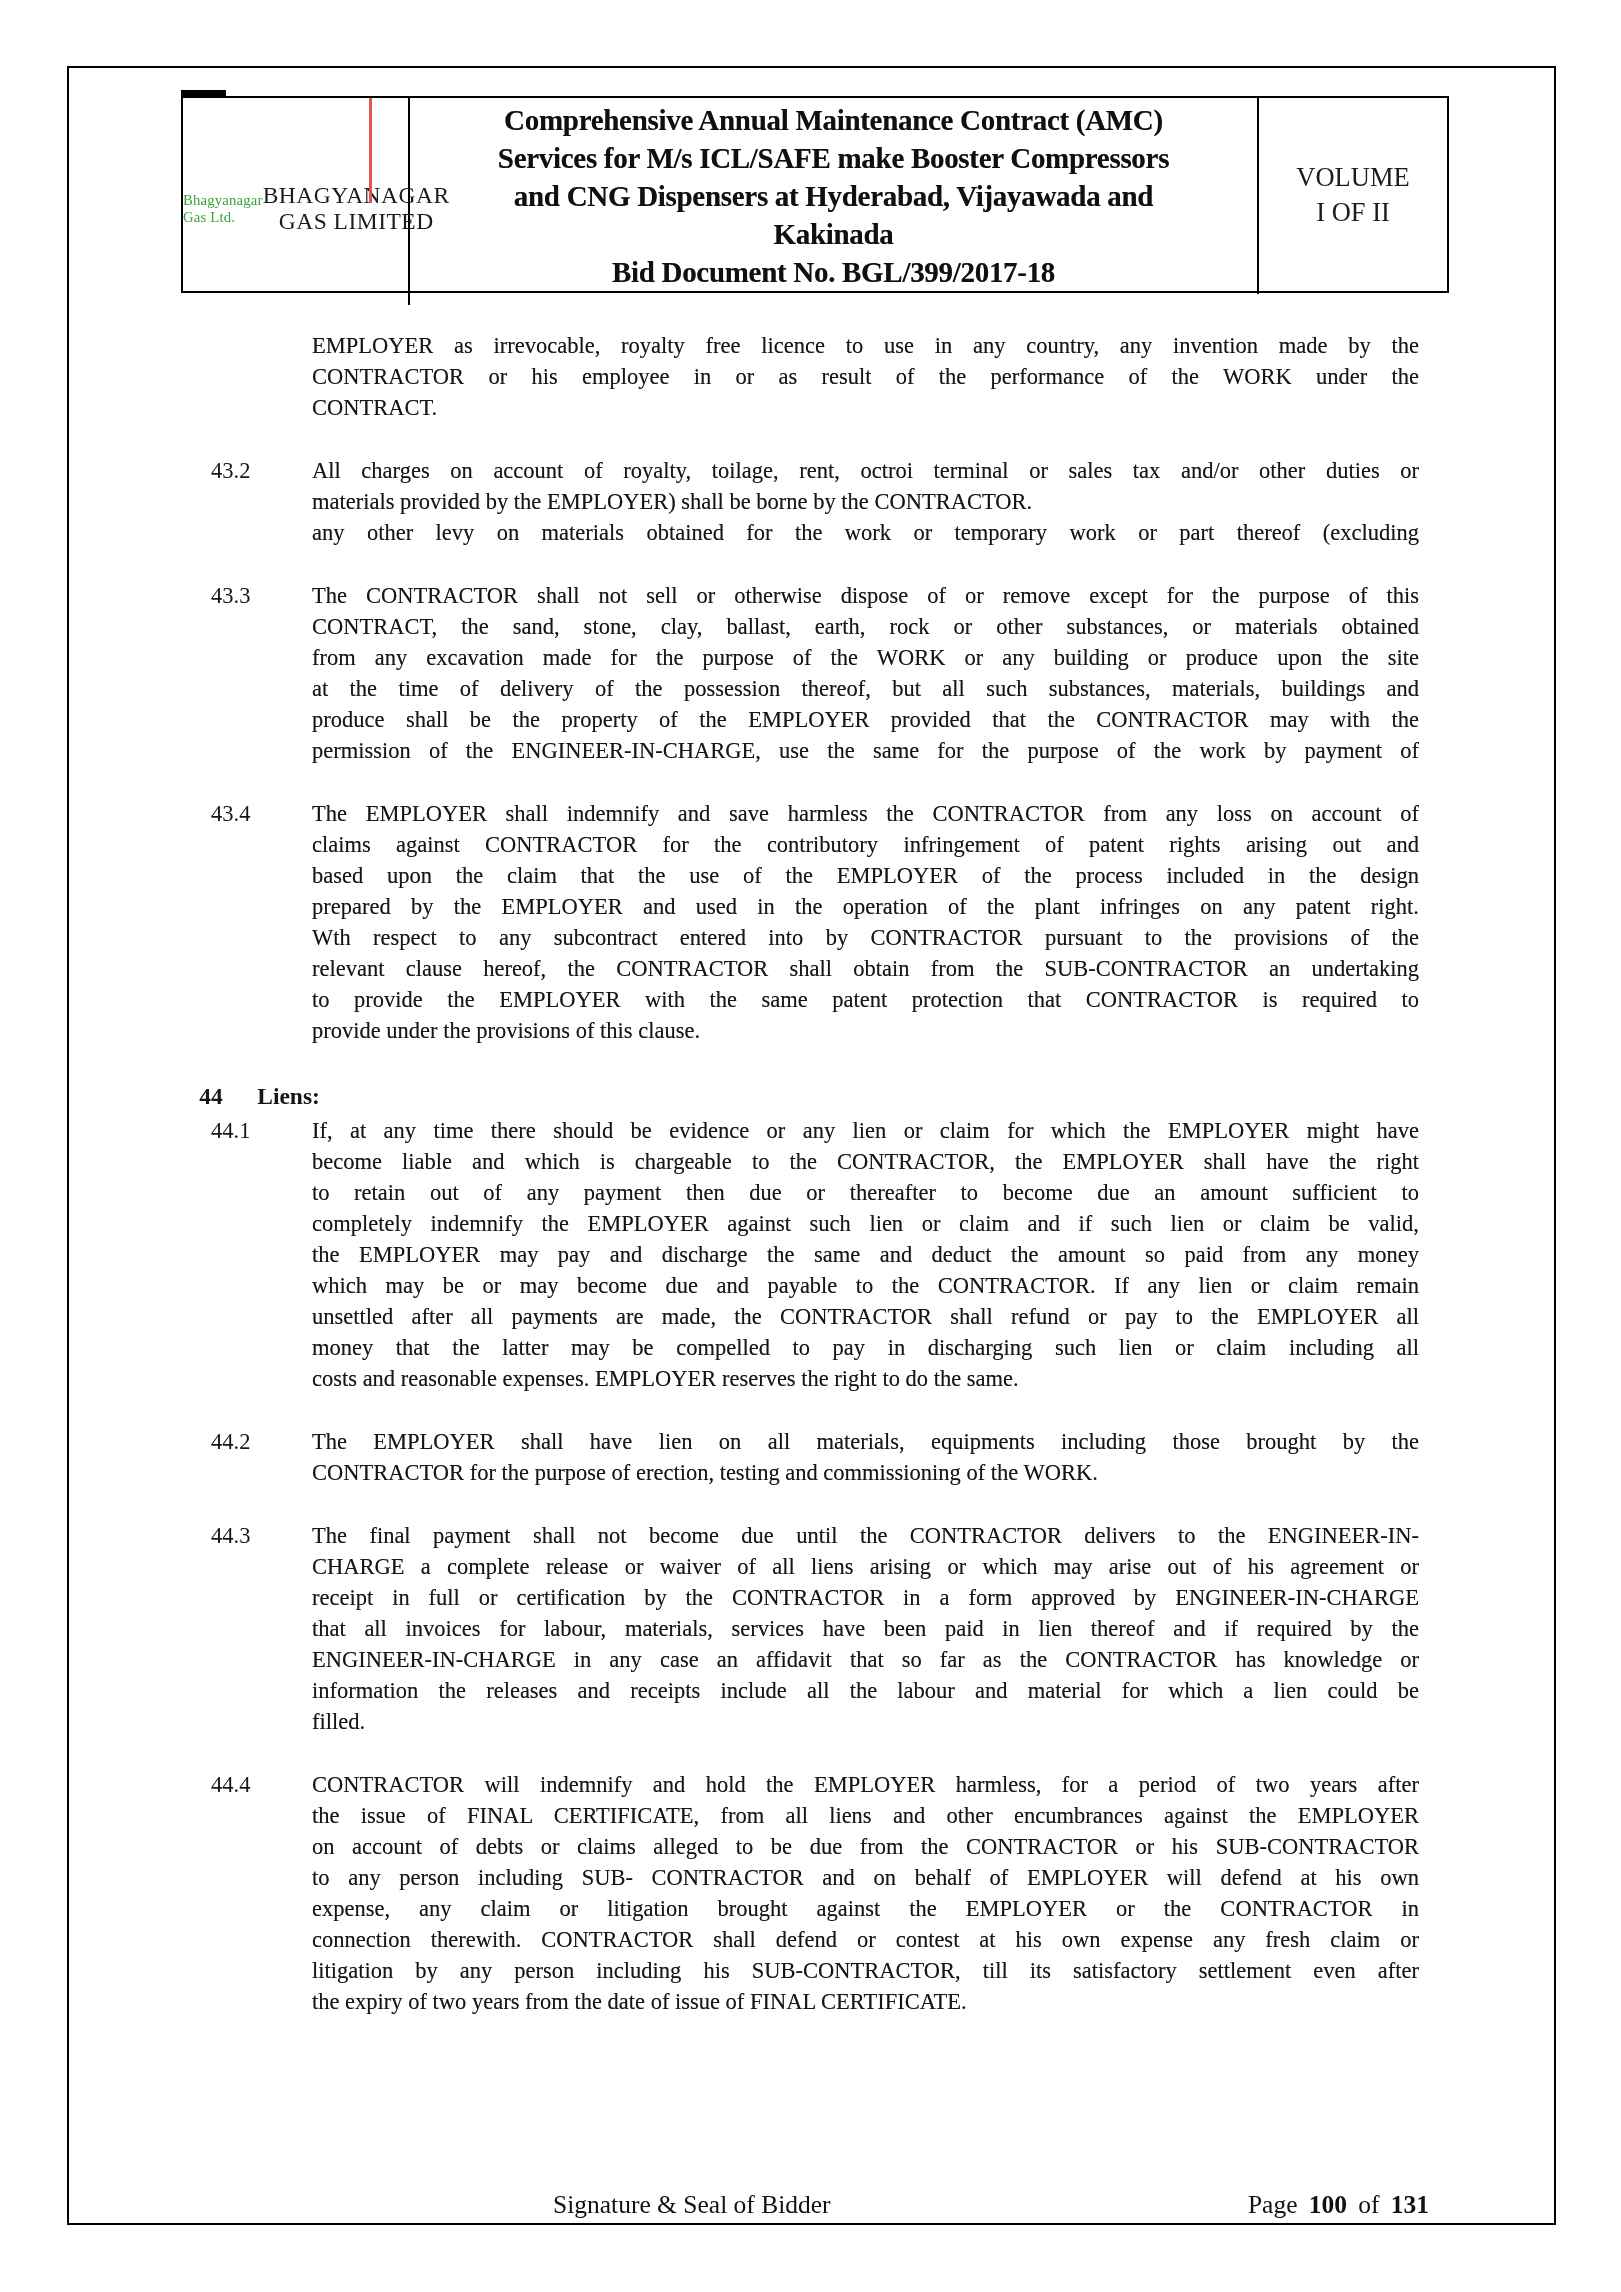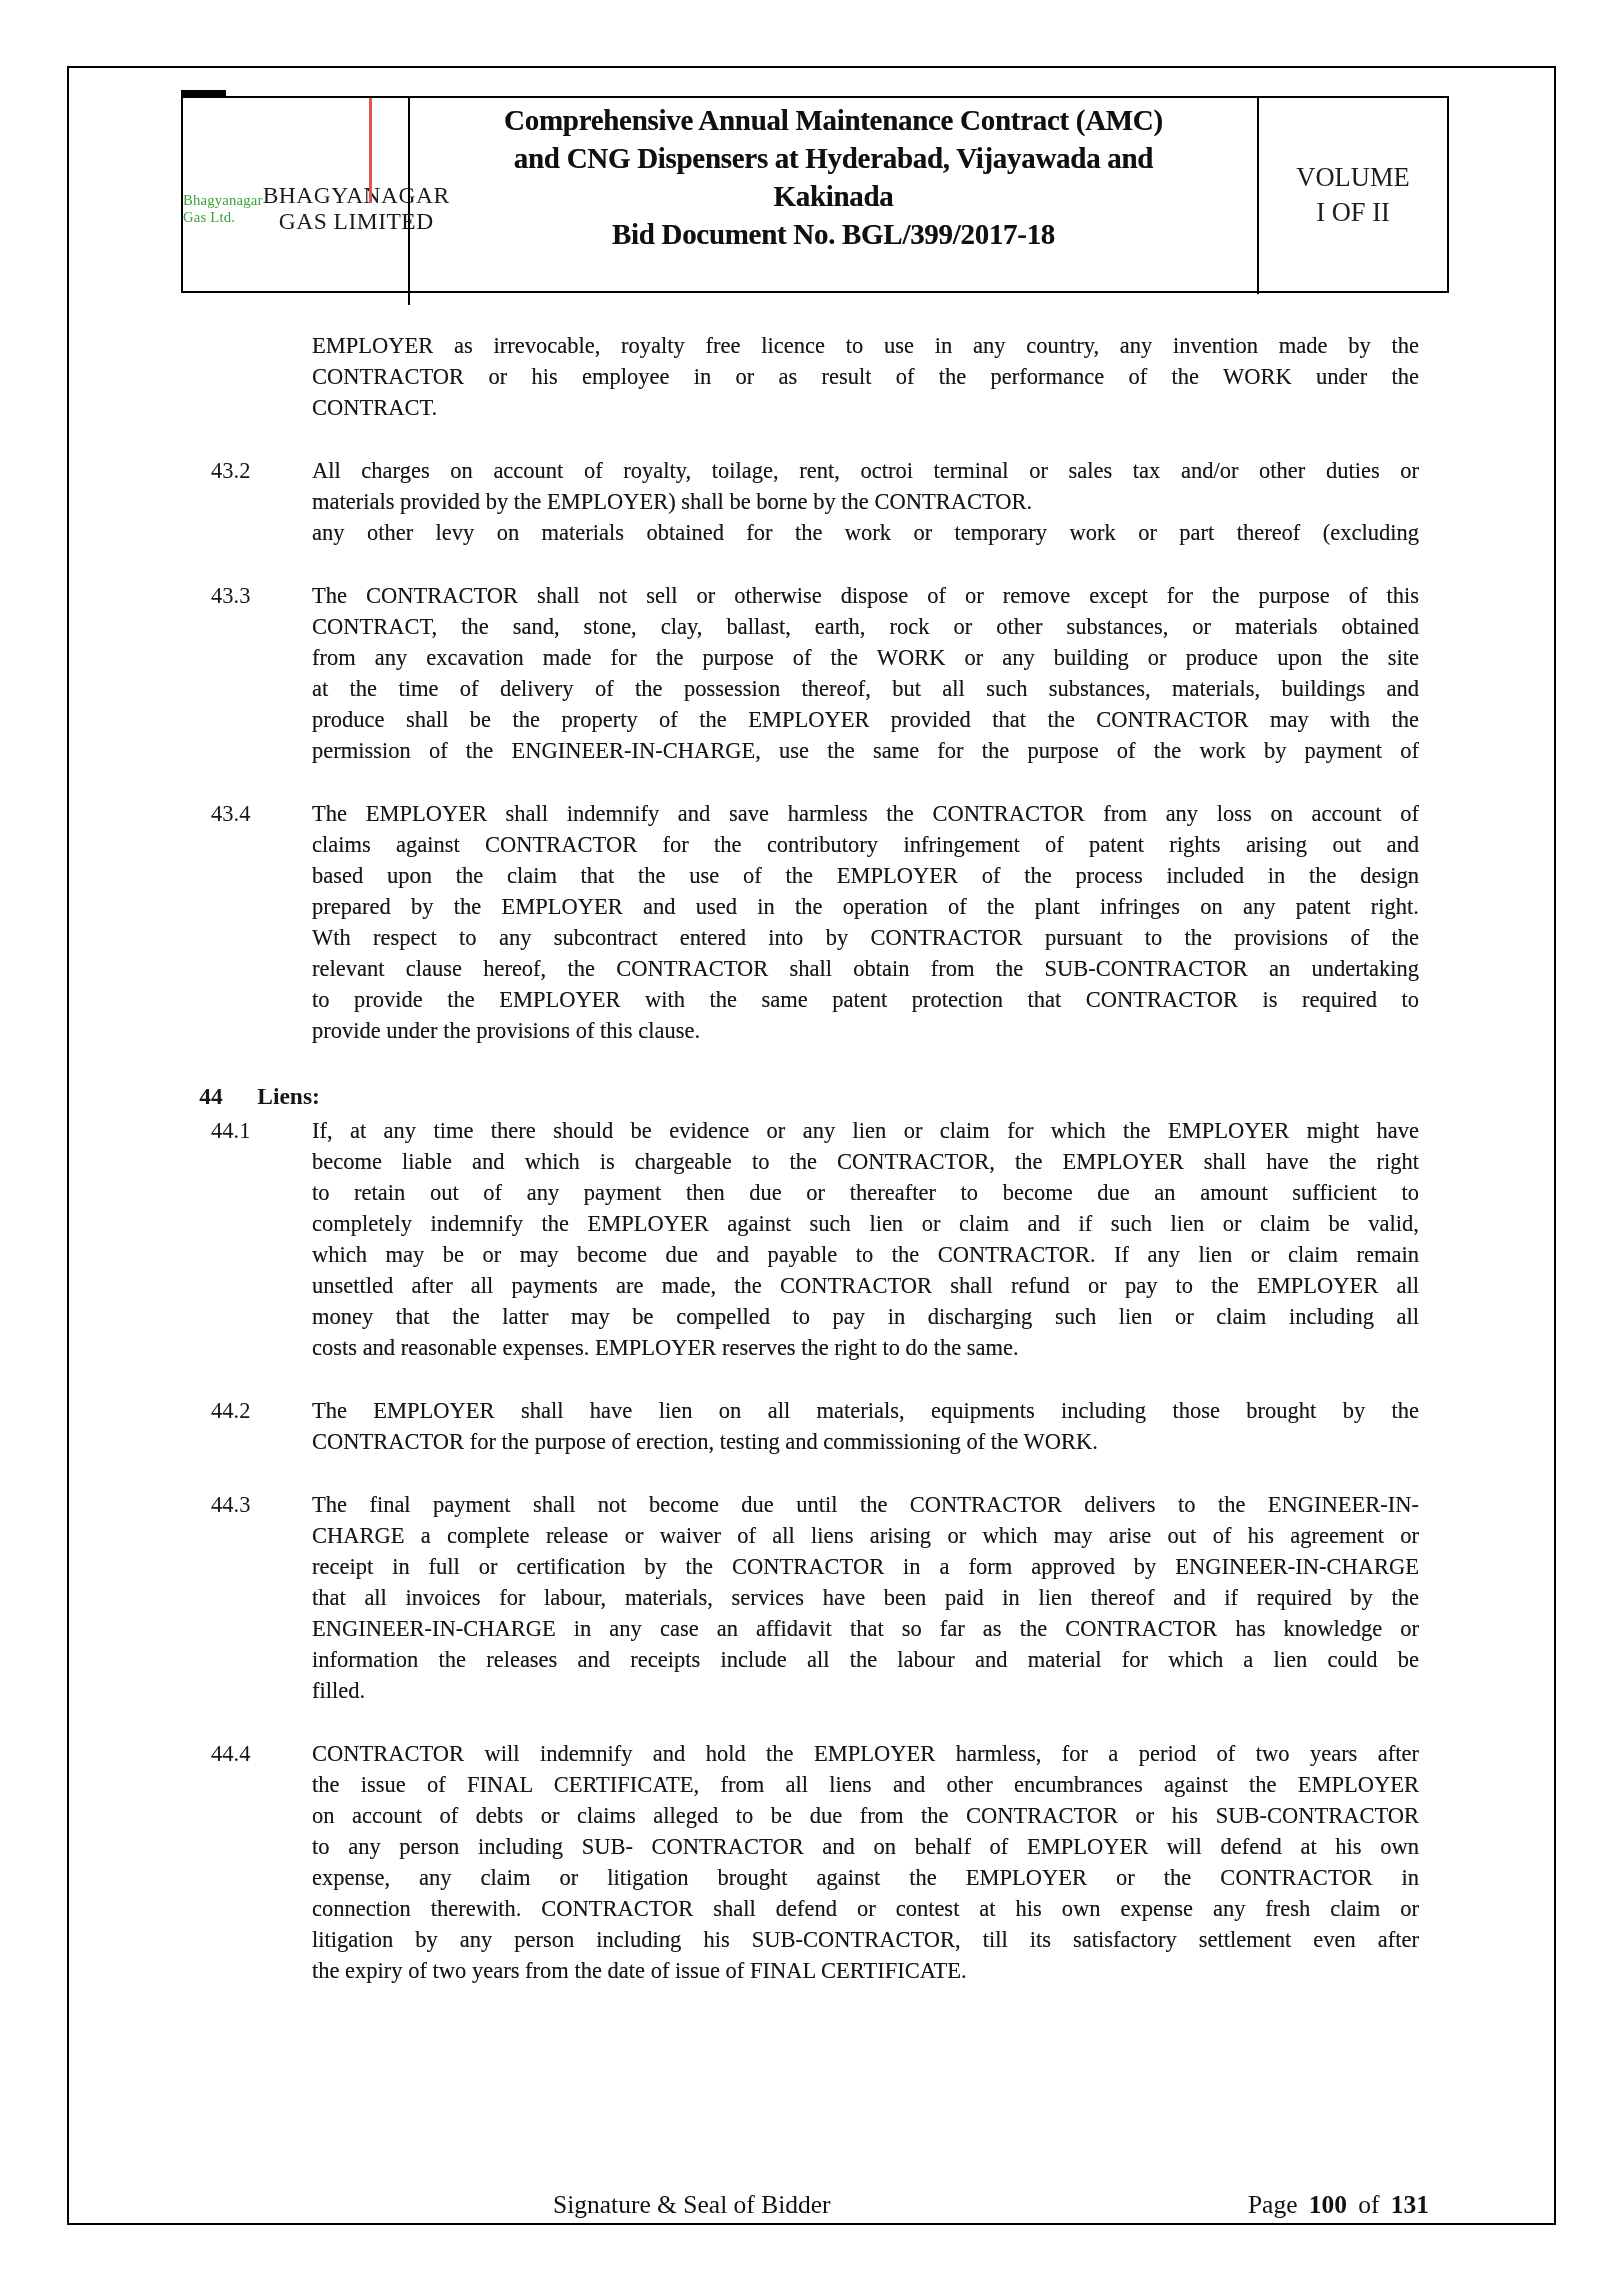--- a/index.html
+++ b/index.html
@@ -89,20 +89,21 @@
       </svg>
       <div class="logo-sub">Bhagyanagar Gas Ltd.</div>
       <div class="logo-name">
         <div>BHAGYANAGAR</div>
         <div>GAS LIMITED</div>
       </div>
     </div>
 
     <div class="cell cell-title">
       <div class="title-line">Comprehensive Annual Maintenance Contract (AMC)</div>
+      <div class="title-line">Services for M/s ICL/SAFE make Booster Compressors</div>
       <div class="title-line">and CNG Dispensers at Hyderabad, Vijayawada and</div>
       <div class="title-line">Kakinada</div>
       <div class="title-line">Bid Document No. BGL/399/2017-18</div>
     </div>
 
     <div class="cell cell-volume">
       <div class="volume-line">VOLUME</div>
       <div class="volume-line">I OF II</div>
     </div>
   </div>
@@ -154,20 +155,21 @@
     <div class="hnum">44</div>
     <div class="hlabel">Liens:</div>
   </div>
       <div class="block clause">
     <div class="num">44.1</div>
     <div class="lines">
           <div class="line">If, at any time there should be evidence or any lien or claim for which the EMPLOYER might have</div>
           <div class="line">become liable and which is chargeable to the CONTRACTOR, the EMPLOYER shall have the right</div>
           <div class="line">to retain out of any payment then due or thereafter to become due an amount sufficient to</div>
           <div class="line">completely indemnify the EMPLOYER against such lien or claim and if such lien or claim be valid,</div>
+          <div class="line">the EMPLOYER may pay and discharge the same and deduct the amount so paid from any money</div>
           <div class="line">which may be or may become due and payable to the CONTRACTOR. If any lien or claim remain</div>
           <div class="line">unsettled after all payments are made, the CONTRACTOR shall refund or pay to the EMPLOYER all</div>
           <div class="line">money that the latter may be compelled to pay in discharging such lien or claim including all</div>
           <div class="line last">costs and reasonable expenses. EMPLOYER reserves the right to do the same.</div>
         </div>
   </div>
       <div class="block clause">
     <div class="num">44.2</div>
     <div class="lines">
           <div class="line">The EMPLOYER shall have lien on all materials, equipments including those brought by the</div>

